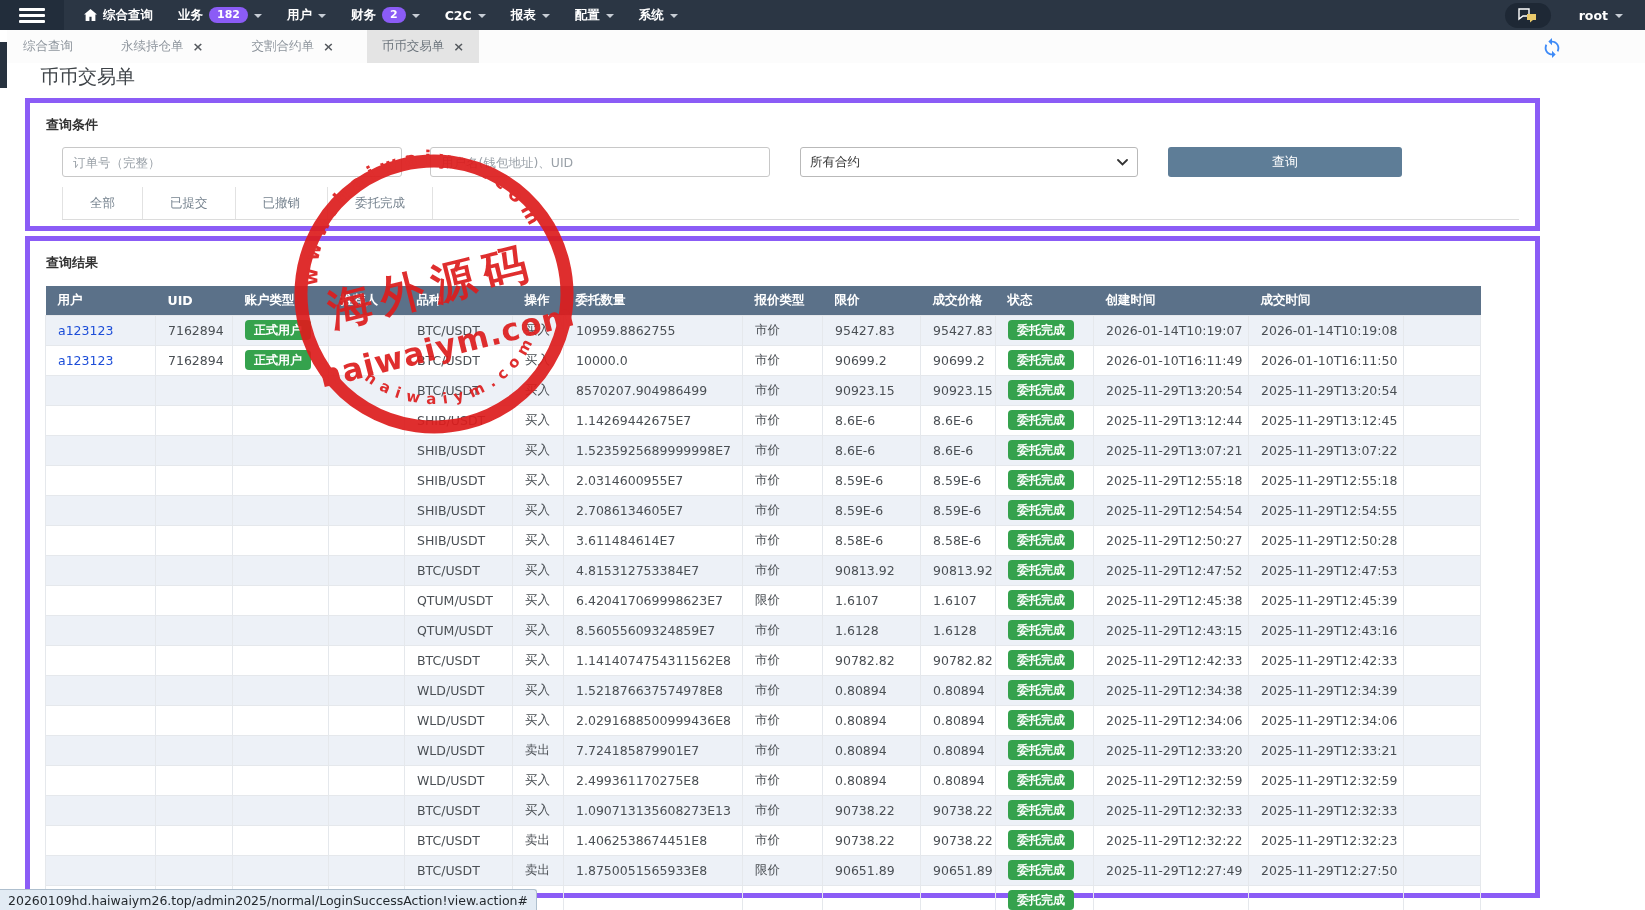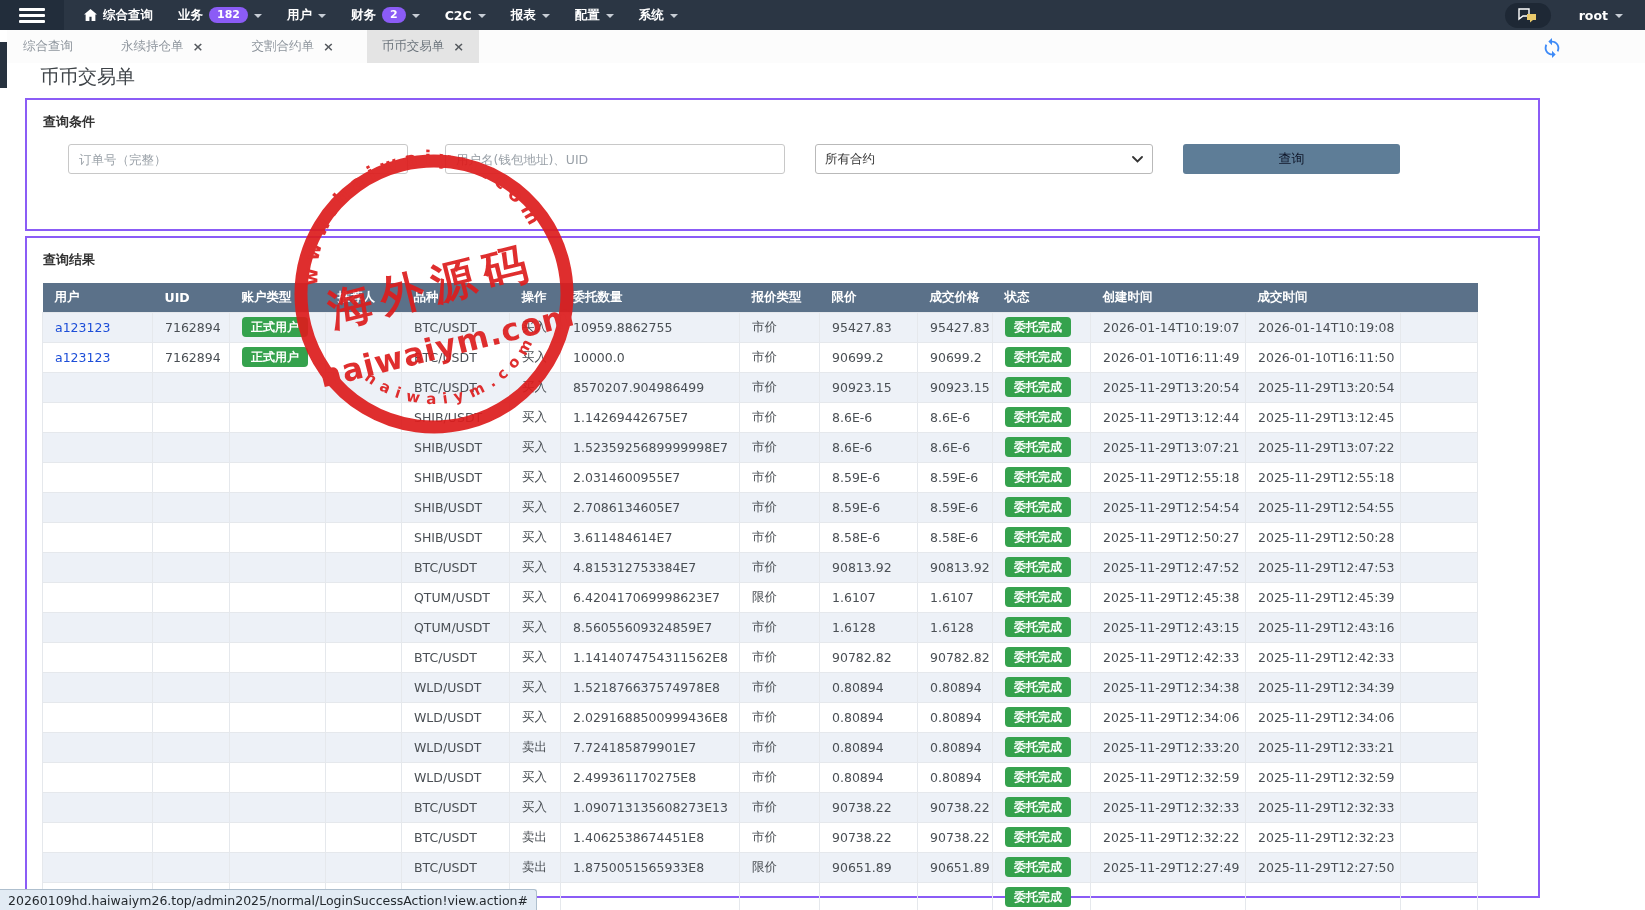--- a/index.html
+++ b/index.html
@@ -32,35 +32,35 @@
   .tabbar { position:absolute; top:30px; left:0; right:0; height:33px; background:#fcfcfc;
     display:flex; align-items:stretch; padding-left:8px; z-index:5; }
   .tab { display:flex; align-items:center; gap:9px; padding:0 15px; margin-right:18px;
     font-size:12.5px; color:#8e959d; cursor:pointer; white-space:nowrap; }
   .tab.active { background:#e4e4e4; color:#6d757d; }
   .tab-close { font-weight:bold; font-size:13px; color:#565a5f; line-height:1; cursor:pointer; }
   .refresh-btn { position:absolute; top:37px; right:82px; width:22px; height:22px; cursor:pointer; z-index:5; }
   
   .page-title { position:absolute; top:64px; left:40px; font-size:19px; font-weight:500; color:#3d4247; z-index:4; }
   
-  .panel { position:absolute; left:25px; width:1515px; background:#fff; border:2px solid #8b5cf6; }
+  .panel { position:absolute; left:25px; width:1515px; background:#fff; border:5px solid #8b5cf6; }
   #query-panel { top:98px; height:133px; }
   #results-panel { top:236px; height:662px; }
   .panel-title { position:absolute; top:13px; left:16px; font-size:13px; font-weight:bold; color:#333; }
   
   .query-row { position:absolute; top:44px; left:32px; display:flex; align-items:center; }
   .q-input { width:340px; height:30px; border:1px solid #c8c8c8; border-radius:3px;
-    padding:0 10px; font-size:12.5px; color:#555; font-family:inherit; outline:none;margin-left:9px; }
+    padding:0 10px; font-size:12.5px; color:#555; font-family:inherit; outline:none; }
   .q-input::placeholder { color:#9aa1a8; }
   #order-input { margin-right:28px; }
   #user-input  { margin-right:30px; }
   .select-box { width:338px; height:30px; border:1px solid #b9b9b9; border-radius:3px;
     display:flex; align-items:center; justify-content:space-between; padding:0 9px;
     color:#333; cursor:pointer; background:#fff; margin-right:30px; }
-  .search-btn { width:217px; height:30px; background:#5e7d97; color:#0f172a; border:none;
+  .search-btn { width:234px; height:30px; background:#5e7d97; color:#ffffff; border:none;
     border-radius:3px; font-size:13px; font-family:inherit; cursor:pointer; }
   .filter-tabs { position:absolute; top:84px; left:32px; right:16px; height:33px;
     display:flex; border-bottom:1px solid #dcdcdc; }
   .filter-tab { display:flex; align-items:center; padding:0 27px; font-size:12.5px; color:#76838f;
     border-right:1px solid #e2e2e2; cursor:pointer; }
   .filter-tab:first-child { border-left:1px solid #e2e2e2; }
   
   .result-table { position:absolute; top:45px; left:15px; width:1435px;
     border-collapse:collapse; table-layout:fixed; }
   .result-table th { background:#5b7189; color:#fff; font-weight:bold; font-size:12.5px;
@@ -174,20 +174,26 @@
     <input class="q-input" id="order-input" placeholder="订单号（完整）" style="">
     <input class="q-input" id="user-input" placeholder="用户名(钱包地址)、UID" style="">
     <div class="select-box">
       <span>所有合约</span>
       <svg width="11" height="7" viewBox="0 0 11 7">
         <path d="M1 1l4.5 4.5L10 1" fill="none" stroke="#333" stroke-width="1.8" stroke-linecap="round"></path>
       </svg>
     </div>
     <button class="search-btn">查询</button>
   </div>
+  <div class="filter-tabs" id="filter-tabs">
+      <div class="filter-tab">全部</div>
+      <div class="filter-tab">已提交</div>
+      <div class="filter-tab">已撤销</div>
+      <div class="filter-tab">委托完成</div>
+    </div>
 </div>
 
 <div class="panel" id="results-panel">
   <div class="panel-title">查询结果</div>
   <table class="result-table">
     <thead>
         <tr id="thead-row">
           <th style="width: 110px;">用户</th>
           <th style="width: 77px;">UID</th>
           <th style="width: 96px;">账户类型</th>

